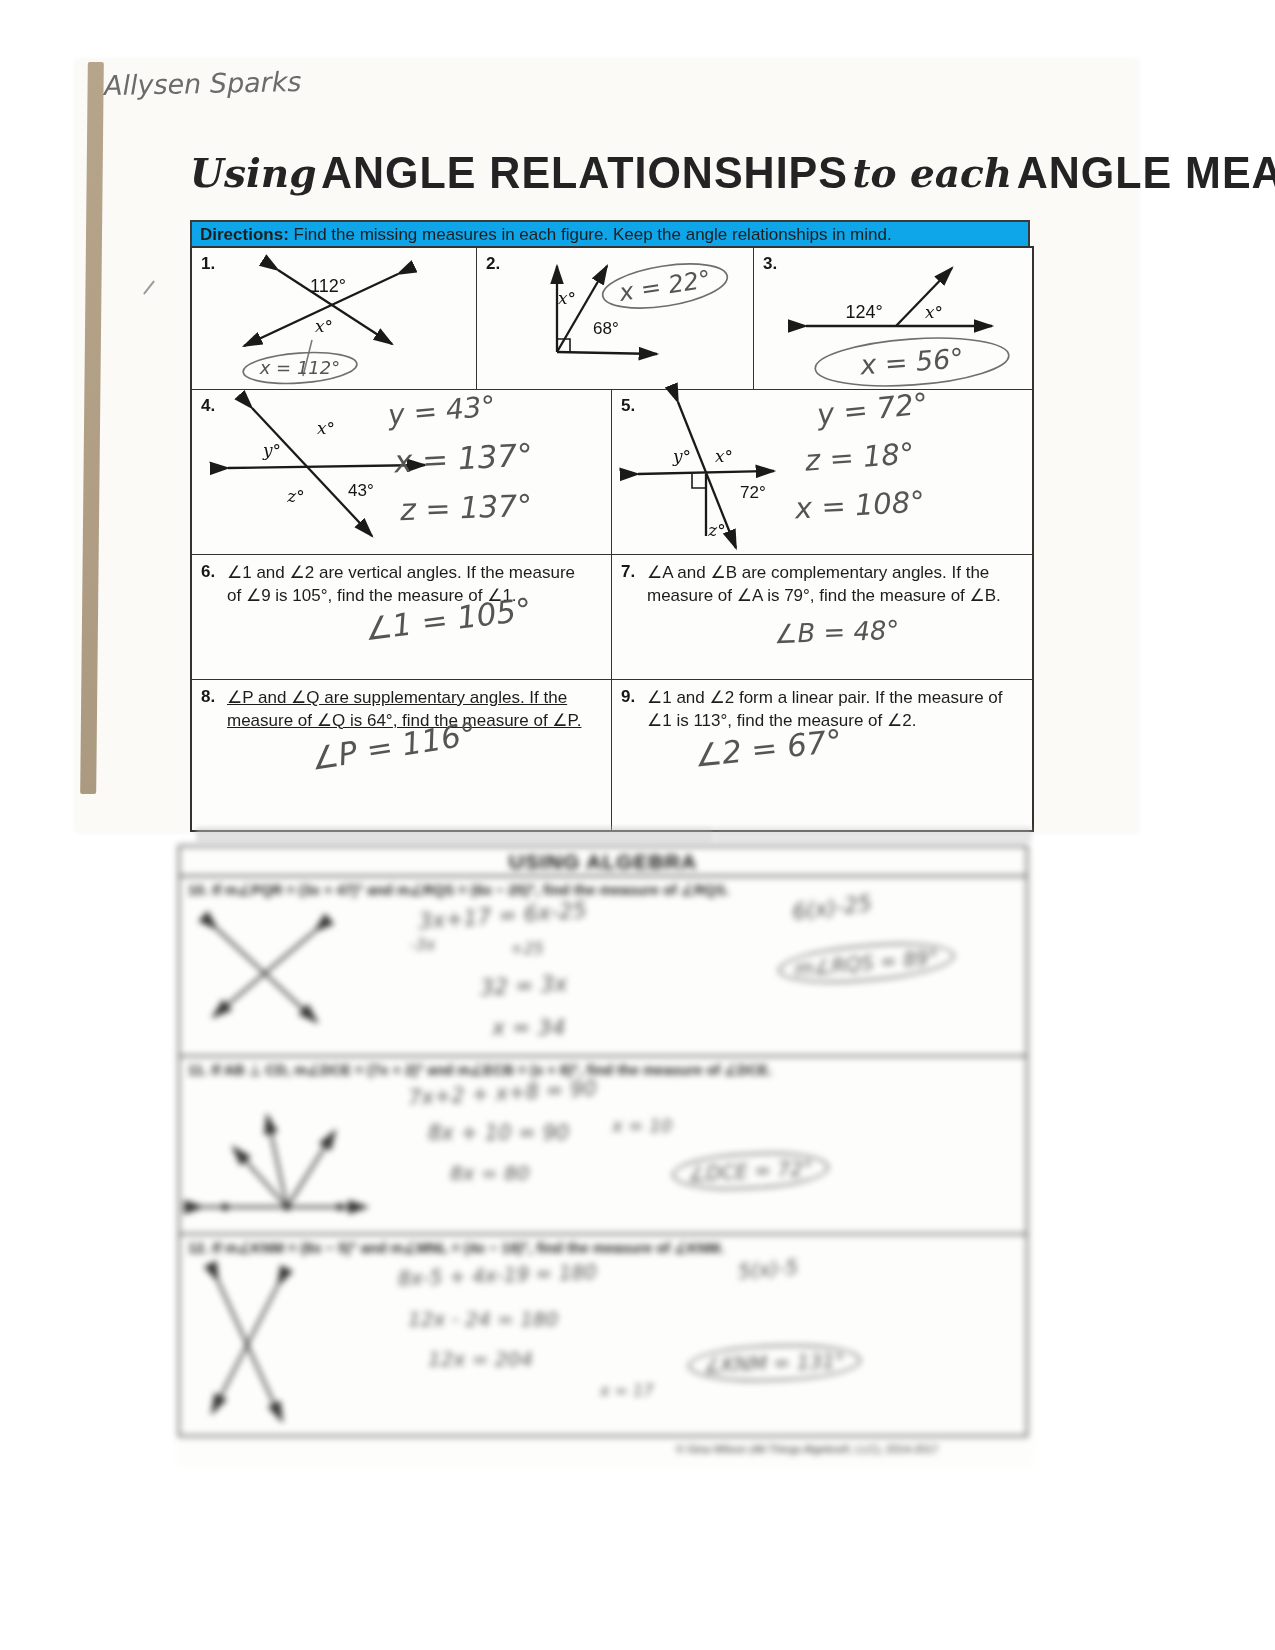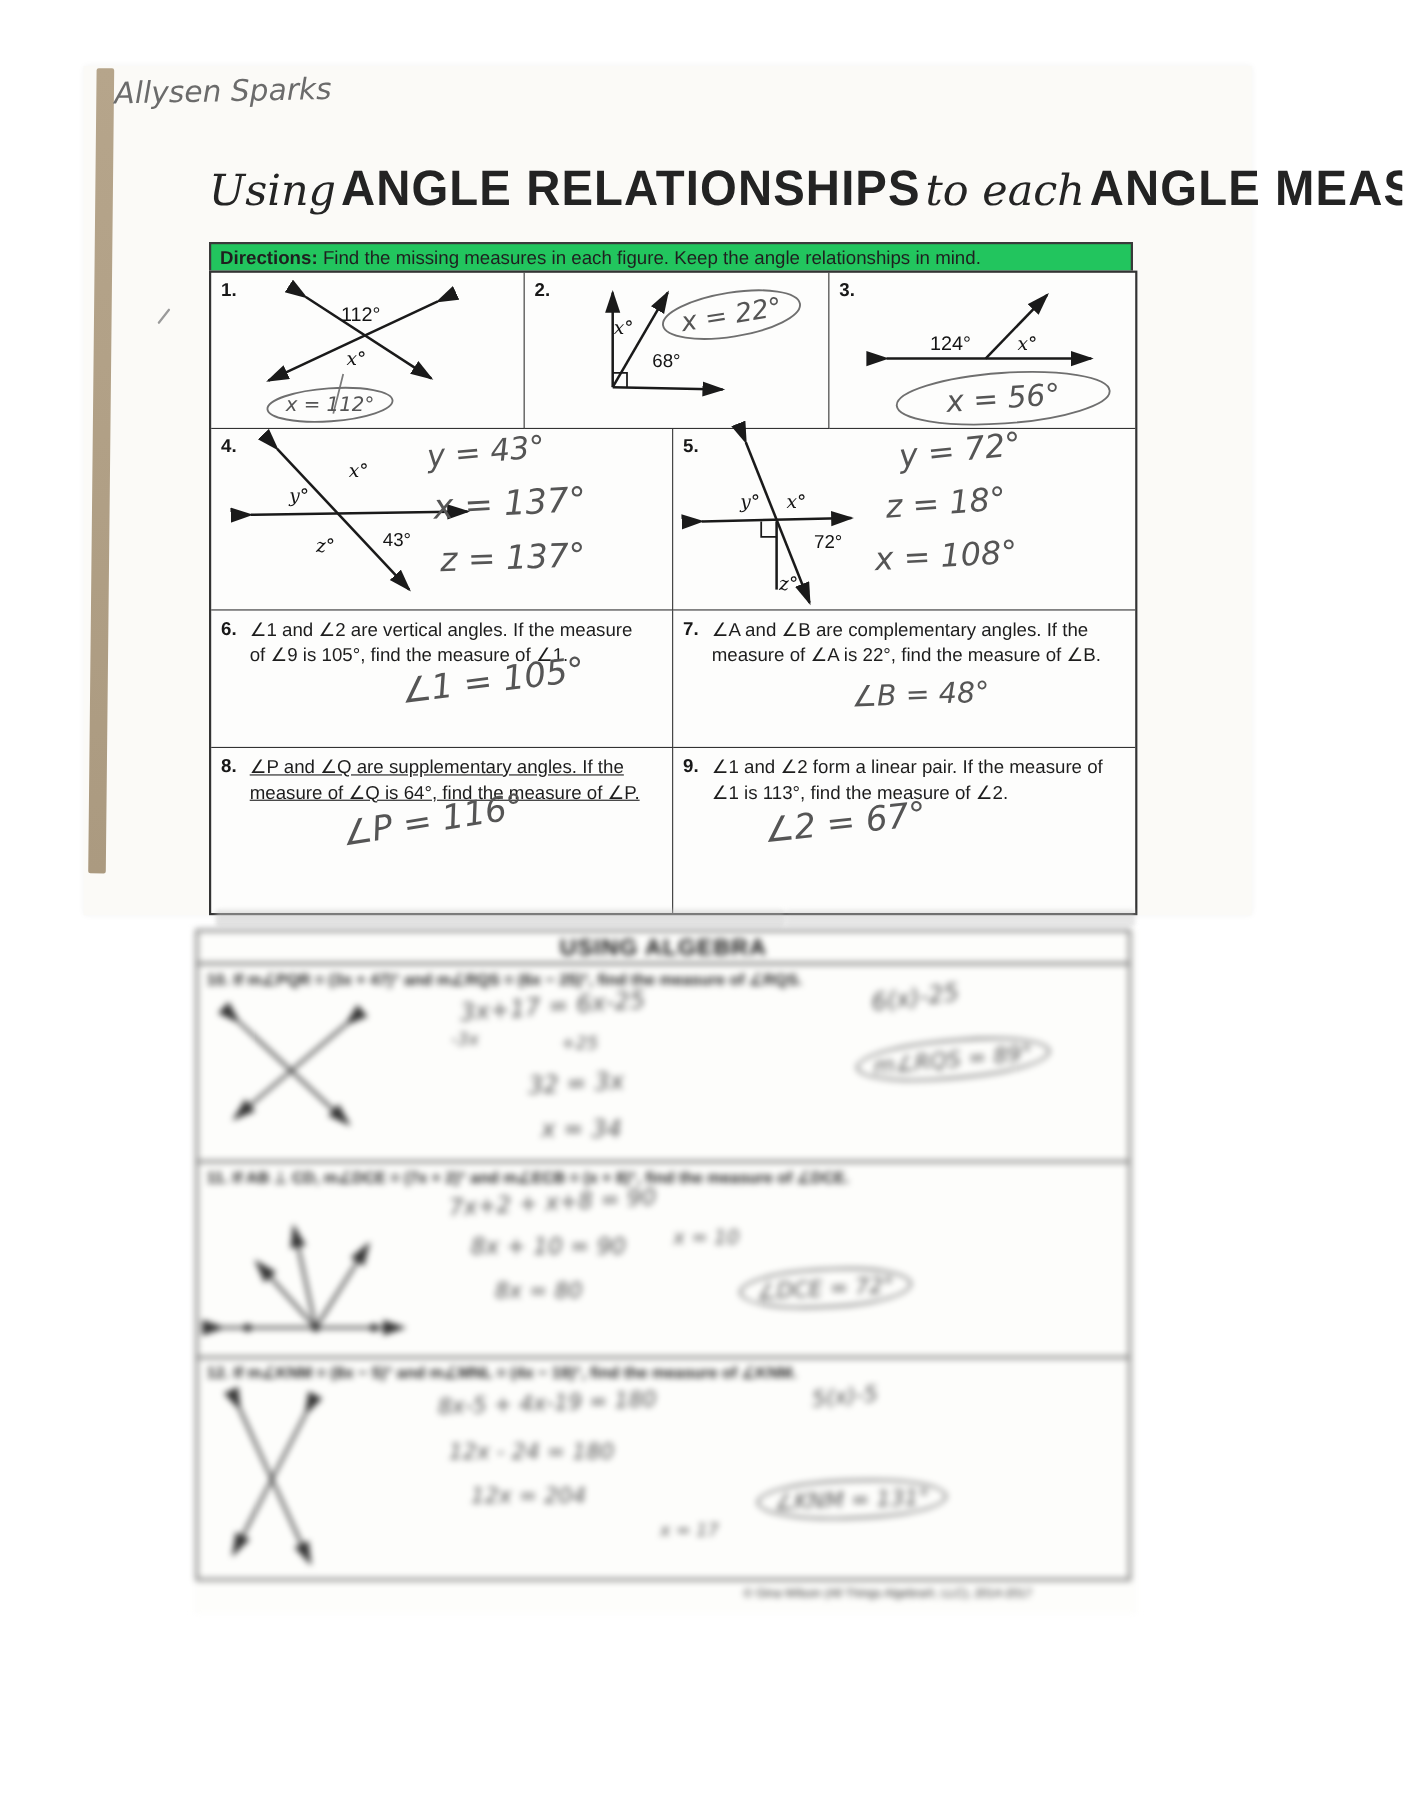--- a/index.html
+++ b/index.html
@@ -10,25 +10,25 @@
   .paper-top{left:76px;top:60px;width:1062px;height:772px;background:#fbfaf7;
              box-shadow:0 0 6px rgba(0,0,0,0.05);}
   .clip-edge{left:84px;top:62px;width:16px;height:732px;background:linear-gradient(#b6a58b,#ab9a80);
              transform:rotate(0.6deg);border-radius:2px;}
   .pencil-mark{left:148px;top:279px;width:2px;height:17px;background:#9a9a9a;transform:rotate(38deg);border-radius:2px;}
   
   .hand{font-family:"DejaVu Sans",sans-serif;font-style:italic;color:#555555;white-space:nowrap;}
   .name{left:104px;top:68px;font-size:27px;color:#6b6b6b;transform:rotate(-1.2deg);}
   
   .title{left:190px;top:148px;width:860px;text-align:center;white-space:nowrap;}
-  .tscript{font-family:"DejaVu Serif",serif;font-style:italic;font-weight:normal;font-size:39px;color:#242424;}
+  .tscript{font-family:"DejaVu Serif",serif;font-style:italic;font-weight:bold;font-size:39px;color:#242424;}
   .tcaps{font-weight:bold;font-size:43px;letter-spacing:1px;color:#232323;transform:scaleY(1.05);display:inline-block;}
   
   .dirbox{left:190px;top:220px;width:840px;height:28px;border:2px solid #3a3a3a;box-sizing:border-box;
-          padding:3px 8px;font-size:17px;background:#22c55e;white-space:nowrap;}
+          padding:3px 8px;font-size:17px;background:#0ea5e9;white-space:nowrap;}
   .dirlabel{font-weight:bold;}
   
   .grid{left:190px;top:246px;width:840px;height:582px;border:2px solid #333333;box-sizing:content-box;background:#fdfdfc;}
   .cell{position:absolute;box-sizing:border-box;}
   .bR{border-right:1.6px solid #333333;}
   .bB{border-bottom:1.6px solid #333333;}
   .pnum{position:absolute;left:9px;top:6px;font-weight:bold;font-size:17px;color:#181818;}
   .probtext{position:absolute;left:9px;top:7px;display:flex;align-items:flex-start;}
   .probtext .n{font-weight:bold;font-size:17px;width:26px;flex:0 0 26px;color:#181818;}
   .probtext .t{font-size:17px;line-height:1.33;color:#1d1d1d;}
@@ -190,21 +190,21 @@
       <div class="probtext">
         <span class="n">6.</span>
         <span class="t" style="width:358px;">∠1 and ∠2 are vertical angles.  If the measure  of ∠9 is 105°, find the measure of ∠1.</span>
       </div>
       <div class="ansr hand" style="left:172px;top:46px;font-size:31px;transform:rotate(-7deg);">∠1 = 105°</div>
     </div>
 
     <div class="cell bB" style="left:420px;top:307px;width:420px;height:125px;">
       <div class="probtext">
         <span class="n">7.</span>
-        <span class="t" style="width:362px;">∠A and ∠B are complementary angles.  If the measure of ∠A is 22°, find the measure of ∠B.</span>
+        <span class="t" style="width:362px;">∠A and ∠B are complementary angles.  If the measure of ∠A is 79°, find the measure of ∠B.</span>
       </div>
       <div class="ansr hand" style="left:162px;top:62px;font-size:26px;transform:rotate(-2deg);">∠B = 48°</div>
     </div>
 
     <div class="cell bR" style="left:0;top:432px;width:420px;height:150px;">
       <div class="probtext">
         <span class="n">8.</span>
         <span class="t" style="width:358px;text-decoration:underline;">∠P and ∠Q are supplementary angles.  If the measure of ∠Q is 64°, find the measure of ∠P.</span>
       </div>
       <div class="ansr hand" style="left:118px;top:48px;font-size:31px;transform:rotate(-9deg);">∠P = 116°</div>

